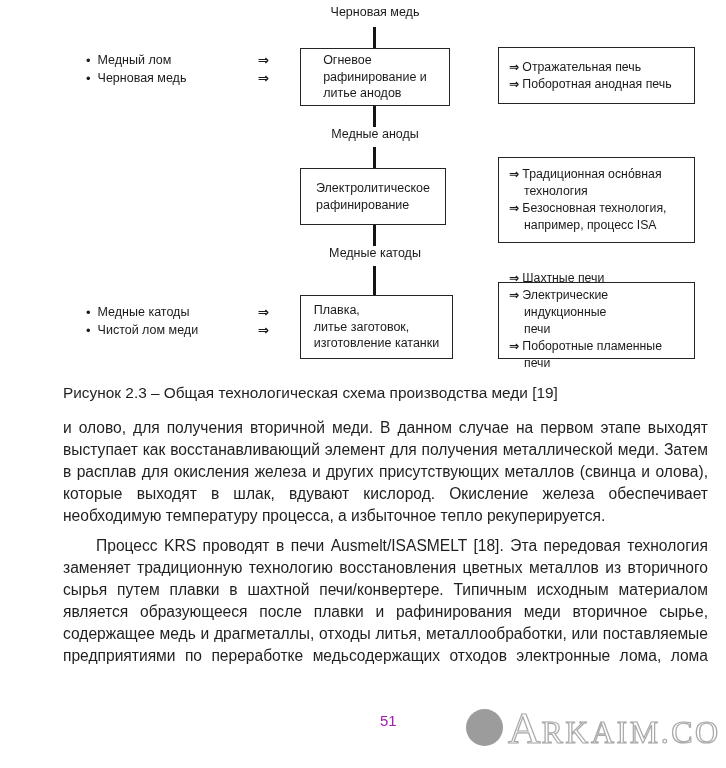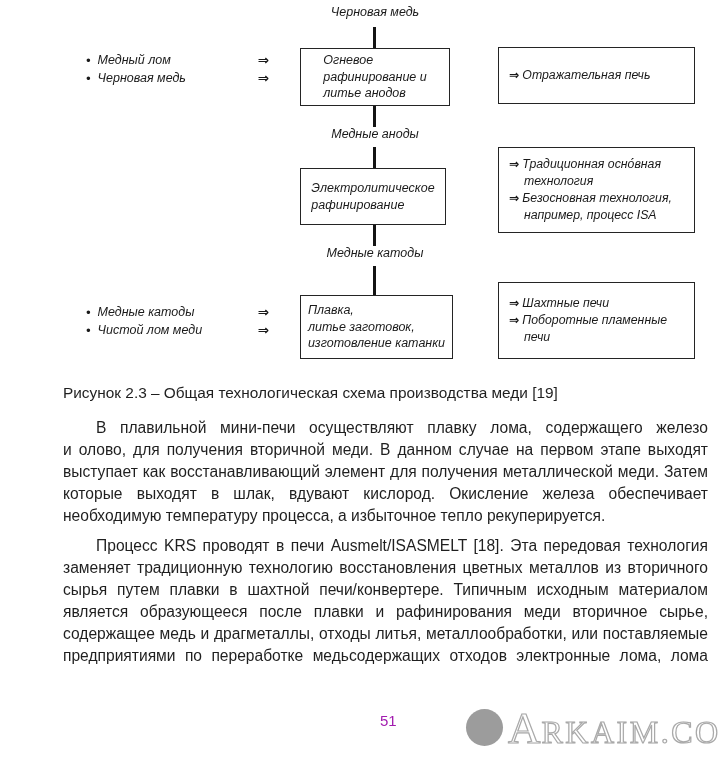--- a/index.html
+++ b/index.html
@@ -1,35 +1,35 @@
 <!DOCTYPE html>
 <html><head>
 <meta charset="utf-8">
 <style>
   html,body{margin:0;padding:0;background:#ffffff;}
   .page{position:relative;width:726px;height:768px;background:#fff;overflow:hidden;
         font-family:"Liberation Sans","DejaVu Sans",sans-serif;color:#1f1f1f;}
 
   
-  .diagram{position:absolute;left:0;top:0;width:726px;height:412px;font-size:12.5px;color:#1a1a1a;font-style:italic;}
+  .diagram{position:absolute;left:0;top:0;width:726px;height:412px;font-size:12.5px;color:#1a1a1a;}
   .flow-label{position:absolute;left:300px;width:150px;text-align:center;}
   .fl-top{top:5px;} .fl-anodes{top:127px;} .fl-cathodes{top:246px;}
   .vline{position:absolute;left:373px;width:3px;background:#141414;}
   .v1{top:27px;height:21px;} .v2{top:106px;height:21px;} .v3{top:147px;height:21px;}
   .v4{top:225px;height:21px;} .v5{top:266px;height:29px;}
   .pbox{position:absolute;left:300px;border:1.4px solid #242424;background:#fff;box-sizing:border-box;
         display:flex;align-items:center;justify-content:center;text-align:left;
         white-space:pre-line;line-height:16.5px;}
   .pb1{top:48px;width:150px;height:58px;}
   .pb2{top:168px;width:146px;height:57px;}
   .pb3{top:295px;width:153px;height:64px;}
   .obox{position:absolute;left:498px;width:197px;border:1.6px solid #242424;box-sizing:border-box;
         display:flex;flex-direction:column;justify-content:center;
         padding:4px 4px 4px 10px;font-size:12.3px;line-height:17px;background:#fff;}
-  .ob1{top:47px;height:57px;} .ob2{top:147px;height:86px;} .ob3{top:282px;height:77px;}
+  .ob1{top:47px;height:57px;} .ob2{top:157px;height:86px;} .ob3{top:282px;height:77px;}
   .opt-item{padding-left:15px;text-indent:-15px;}
   .opt-text{white-space:pre-line;margin-top:40px;}
   .opt-arrow{font-weight:600;margin-right:3px;}
   .in-group{position:absolute;left:86px;width:183px;}
   .g1{top:51px;} .g3{top:303px;}
   .in-row{display:flex;align-items:center;height:18px;}
   .bullet{margin-right:7px;font-size:13px;}
   .in-arrow{margin-left:auto;font-weight:600;font-size:13.5px;}
 
   
@@ -94,40 +94,43 @@
         </div>
         <div class="in-row">
           <span class="bullet">•</span>
           <span class="in-label">Чистой лом меди</span>
           <span class="in-arrow">⇒</span>
         </div>
       </div>
 
     <div class="obox ob1">
         <div class="opt-item"><span class="opt-arrow">⇒</span><span class="opt-text">Отражательная печь</span></div>
+        <div class="opt-item"><span class="opt-arrow">⇒</span><span class="opt-text">Поборотная анодная печь</span></div>
       </div>
     <div class="obox ob2">
         <div class="opt-item"><span class="opt-arrow">⇒</span><span class="opt-text">Традиционная осно́вная
 технология</span></div>
         <div class="opt-item"><span class="opt-arrow">⇒</span><span class="opt-text">Безосновная технология,
 например, процесс ISA</span></div>
       </div>
     <div class="obox ob3">
         <div class="opt-item"><span class="opt-arrow">⇒</span><span class="opt-text">Шахтные печи</span></div>
+        <div class="opt-item"><span class="opt-arrow">⇒</span><span class="opt-text">Электрические индукционные
+печи</span></div>
         <div class="opt-item"><span class="opt-arrow">⇒</span><span class="opt-text">Поборотные пламенные печи</span></div>
       </div>
   </div>
 
   <div class="caption">Рисунок 2.3 – Общая технологическая схема производства меди [19]</div>
 
   <div class="bodytext">
     <div class="para">
-        <div class="body-line first-line">В плавильной мини-печи осуществляют плавку лома, содержащего железо</div>
         <div class="body-line">и олово, для получения вторичной меди. В данном случае на первом этапе выходят</div>
         <div class="body-line">выступает как восстанавливающий элемент для получения металлической меди. Затем</div>
+        <div class="body-line">в расплав для окисления железа и других присутствующих металлов (свинца и олова),</div>
         <div class="body-line">которые выходят в шлак, вдувают кислород. Окисление железа обеспечивает</div>
         <div class="body-line">необходимую температуру процесса, а избыточное тепло рекуперируется.</div>
       </div>
     <div class="para para-continued">
         <div class="body-line first-line">Процесс KRS проводят в печи Ausmelt/ISASMELT [18]. Эта передовая технология</div>
         <div class="body-line">заменяет традиционную технологию восстановления цветных металлов из вторичного</div>
         <div class="body-line">сырья путем плавки в шахтной печи/конвертере. Типичным исходным материалом</div>
         <div class="body-line">является образующееся после плавки и рафинирования меди вторичное сырье,</div>
         <div class="body-line">содержащее медь и драгметаллы, отходы литья, металлообработки, или поставляемые</div>
         <div class="body-line">предприятиями по переработке медьсодержащих отходов электронные лома, лома</div>

